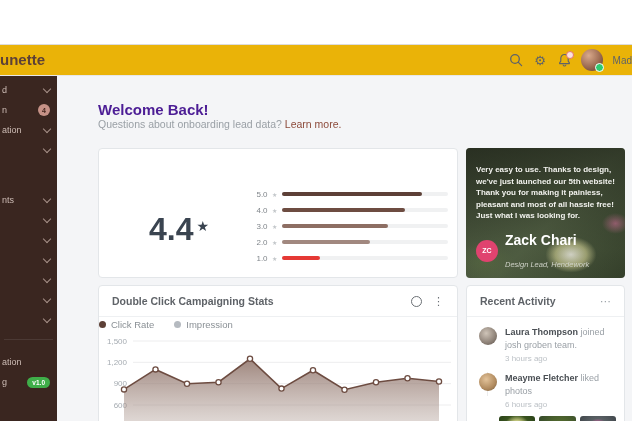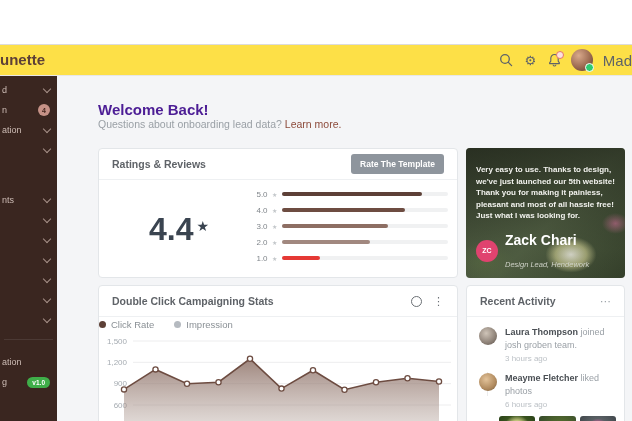--- a/index.html
+++ b/index.html
@@ -1,30 +1,30 @@
 <!DOCTYPE html>
 <html><head>
 <meta charset="utf-8">
 <style>
   html,body{margin:0;padding:0;background:#fff;}
   .canvas{position:relative;width:632px;height:421px;overflow:hidden;background:#fff;
           font-family:"Liberation Sans","DejaVu Sans",sans-serif;-webkit-font-smoothing:antialiased;}
   
   .topstrip{position:absolute;left:0;top:0;width:632px;height:44px;background:#fff;border-bottom:1px solid #dcdcdc;}
-  .appbar{position:absolute;left:0;top:45px;width:632px;height:30px;background:#fde047;border-bottom:1px solid #e7e7e7;}
+  .appbar{position:absolute;left:0;top:45px;width:632px;height:30px;background:#eab308;border-bottom:1px solid #e7e7e7;}
   .logo{position:absolute;left:0;top:6px;font-size:15px;font-weight:bold;color:#5d4037;}
   .appbar-right{position:absolute;right:0;top:0;height:30px;display:flex;align-items:center;gap:9px;}
   .hicon{width:15px;height:15px;display:flex;align-items:center;justify-content:center;color:#5f6368;cursor:pointer;}
   .gear{font-family:"DejaVu Sans",sans-serif;font-size:13px;line-height:1;}
   .bellwrap{position:relative;}
   .notif-dot{position:absolute;top:-2px;right:-2px;width:6px;height:6px;border-radius:50%;background:#fbe2de;border:1px solid #e57368;}
   .avatar{width:22px;height:22px;border-radius:50%;position:relative;flex:0 0 auto;
           background:radial-gradient(circle at 35% 30%,#d9a98b,#9c6b52 55%,#55362a);}
   .online-dot{position:absolute;right:-1px;bottom:-1px;width:7px;height:7px;border-radius:50%;background:#2ecc71;border:1.5px solid #fff;}
-  .user-name{font-size:15px;color:#5f6368;white-space:nowrap;margin-left:1px;}
+  .user-name{font-size:10px;color:#5f6368;white-space:nowrap;margin-left:1px;}
   
   .sidebar{position:absolute;left:0;top:76px;width:57px;height:345px;background:#3a2620;}
   .snav{padding-top:4px;}
   .srow{height:20px;display:flex;align-items:center;padding:0 7px 0 2px;cursor:pointer;}
   .sfrag{color:#cdbcb5;font-size:9px;white-space:nowrap;}
   .chev{margin-left:auto;width:5px;height:5px;border-right:1.2px solid #a89289;border-bottom:1.2px solid #a89289;
         transform:rotate(45deg);margin-top:-3px;flex:0 0 auto;}
   .sbadge{margin-left:auto;width:12px;height:12px;border-radius:50%;background:#c69287;color:#45271f;
           font-size:7px;font-weight:bold;display:flex;align-items:center;justify-content:center;}
   .vbadge{margin-left:auto;background:#3fae49;color:#fff;font-size:6.5px;font-weight:bold;padding:2px 5px;border-radius:7px;}
@@ -179,24 +179,20 @@
           <span class="vbadge">v1.0</span>
         </div>
       </nav>
   </aside>
 
   <main class="main">
     <h1 class="welcome-title">Welcome Back!</h1>
     <div class="welcome-sub"><span>Questions about onboarding lead data? </span><a class="learn-link">Learn more.</a></div>
 
     <section class="card ratings-card">
-      <div class="card-head">
-        <span class="card-title">Ratings &amp; Reviews</span>
-        <button class="rate-btn">Rate The Template</button>
-      </div>
       <div class="rating-left">
         <div><span class="score">4.4</span><span class="score-star">★</span></div>
       </div>
       <div class="bars" id="bars">
           <div class="bar-row">
             <span class="bar-label">5.0</span>
             <span class="bar-star">★</span>
             <span class="bar-track">
               <span class="bar-fill" style="width: 84%; background: rgb(93, 64, 55);"></span>
             </span>

